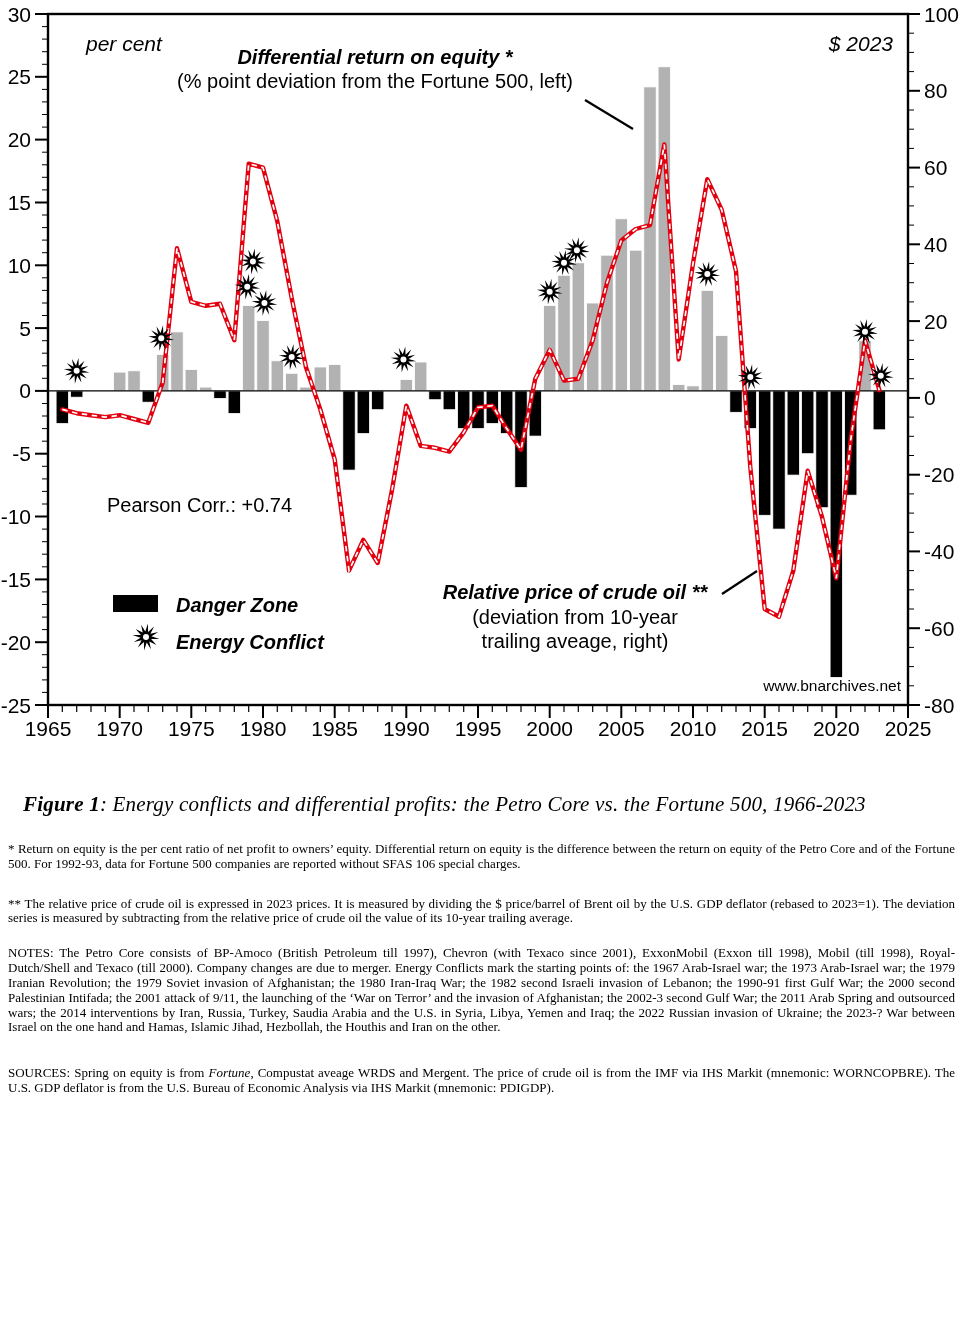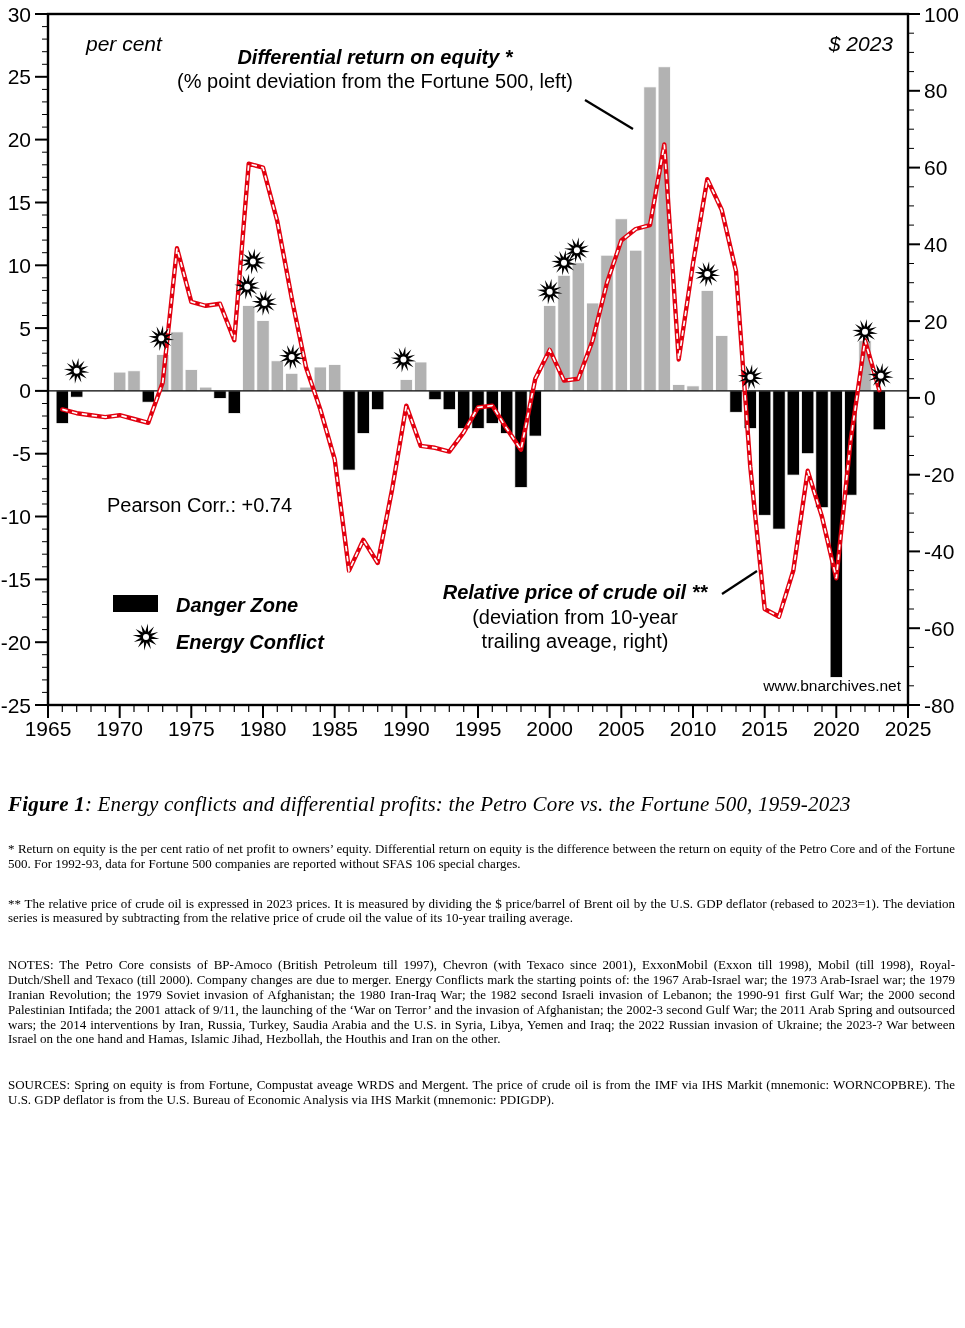--- a/index.html
+++ b/index.html
@@ -1,24 +1,24 @@
 <!DOCTYPE html>
 <html><head>
 <meta charset="utf-8">
 <style>
   html,body{margin:0;padding:0;background:#fff;}
   body{width:965px;height:1328px;font-family:"Liberation Serif",serif;color:#000;overflow:hidden;}
   .chart-wrap{width:965px;height:748px;}
   svg text{font-family:"Liberation Sans",sans-serif;fill:#000;}
   .caption{margin:44px 10px 0 8px;font-size:21px;font-style:italic;letter-spacing:.2px;}
-  .caption .fig{font-weight:bold;}
+  .caption .fig{font-weight:bold;margin-left:15px;}
   .fn{margin:25px 10px 0 8px;font-size:13px;line-height:1.14;text-align:justify;}
-  .fn.notes{margin-top:32px;}
+  .fn.notes{margin-top:20px;}
   .fn.sources{margin-top:31px;}
-  .it{}
+  .it{font-style:italic;}
 </style>
 </head>
 <body>
 
 <div class="chart-wrap">
   <svg width="965" height="748" viewBox="0 0 965 748">
       <rect x="56.1" y="390.9" width="12.4" height="32.7" fill="#000000" stroke="#ffffff" stroke-width="0.8"></rect>
       <rect x="70.5" y="390.9" width="12.4" height="6.3" fill="#000000" stroke="#ffffff" stroke-width="0.8"></rect>
       <rect x="113.5" y="372.1" width="12.4" height="18.8" fill="#b2b2b2" stroke="#ffffff" stroke-width="0.8"></rect>
       <rect x="127.8" y="370.8" width="12.4" height="20.1" fill="#b2b2b2" stroke="#ffffff" stroke-width="0.8"></rect>
@@ -337,19 +337,19 @@
       <text x="176" y="649" font-size="20" font-weight="bold" font-style="italic">Energy Conflict</text>
       <text x="575" y="599" text-anchor="middle" font-size="20" font-weight="bold" font-style="italic">Relative price of crude oil **</text>
       <text x="575" y="624" text-anchor="middle" font-size="20">(deviation from 10-year</text>
       <text x="575" y="648" text-anchor="middle" font-size="20">trailing aveage, right)</text>
       <line x1="722" y1="594" x2="757" y2="571" stroke="#000" stroke-width="2.2"></line>
       <text x="901" y="691" text-anchor="end" font-size="15.5" fill="#9a9a9a">www.bnarchives.net</text>
     </svg>
 </div>
 
 <div class="caption">
-  <span class="fig">Figure 1</span><span>: Energy conflicts and differential profits: the Petro Core vs. the Fortune 500, 1959-2023</span>
+  <span class="fig">Figure 1</span><span>: Energy conflicts and differential profits: the Petro Core vs. the Fortune 500, 1966-2023</span>
 </div>
 
 <div class="fn">* Return on equity is the per cent ratio of net profit to owners’ equity. Differential return on equity is the difference between the return on equity of the Petro Core and of the Fortune 500. For 1992-93, data for Fortune 500 companies are reported without SFAS 106 special charges.</div>
 <div class="fn">** The relative price of crude oil is expressed in 2023 prices. It is measured by dividing the $ price/barrel of Brent oil by the U.S. GDP deflator (rebased to 2023=1). The deviation series is measured by subtracting from the relative price of crude oil the value of its 10-year trailing average.</div>
 <div class="fn notes">NOTES: The Petro Core consists of BP-Amoco (British Petroleum till 1997), Chevron (with Texaco since 2001), ExxonMobil (Exxon till 1998), Mobil (till 1998), Royal-Dutch/Shell and Texaco (till 2000). Company changes are due to merger. Energy Conflicts mark the starting points of: the 1967 Arab-Israel war; the 1973 Arab-Israel war; the 1979 Iranian Revolution; the 1979 Soviet invasion of Afghanistan; the 1980 Iran-Iraq War; the 1982 second Israeli invasion of Lebanon; the 1990-91 first Gulf War; the 2000 second Palestinian Intifada; the 2001 attack of 9/11, the launching of the ‘War on Terror’ and the invasion of Afghanistan; the 2002-3 second Gulf War; the 2011 Arab Spring and outsourced wars; the 2014 interventions by Iran, Russia, Turkey, Saudia Arabia and the U.S. in Syria, Libya, Yemen and Iraq; the 2022 Russian invasion of Ukraine; the 2023-? War between Israel on the one hand and Hamas, Islamic Jihad, Hezbollah, the Houthis and Iran on the other.</div>
 <div class="fn sources"><span>SOURCES: Spring on equity is from </span><span class="it">Fortune</span><span>, Compustat aveage WRDS and Mergent. The price of crude oil is from the IMF via IHS Markit (mnemonic: WORNCOPBRE). The U.S. GDP deflator is from the U.S. Bureau of Economic Analysis via IHS Markit (mnemonic: PDIGDP).</span></div>
 
 </body></html>

